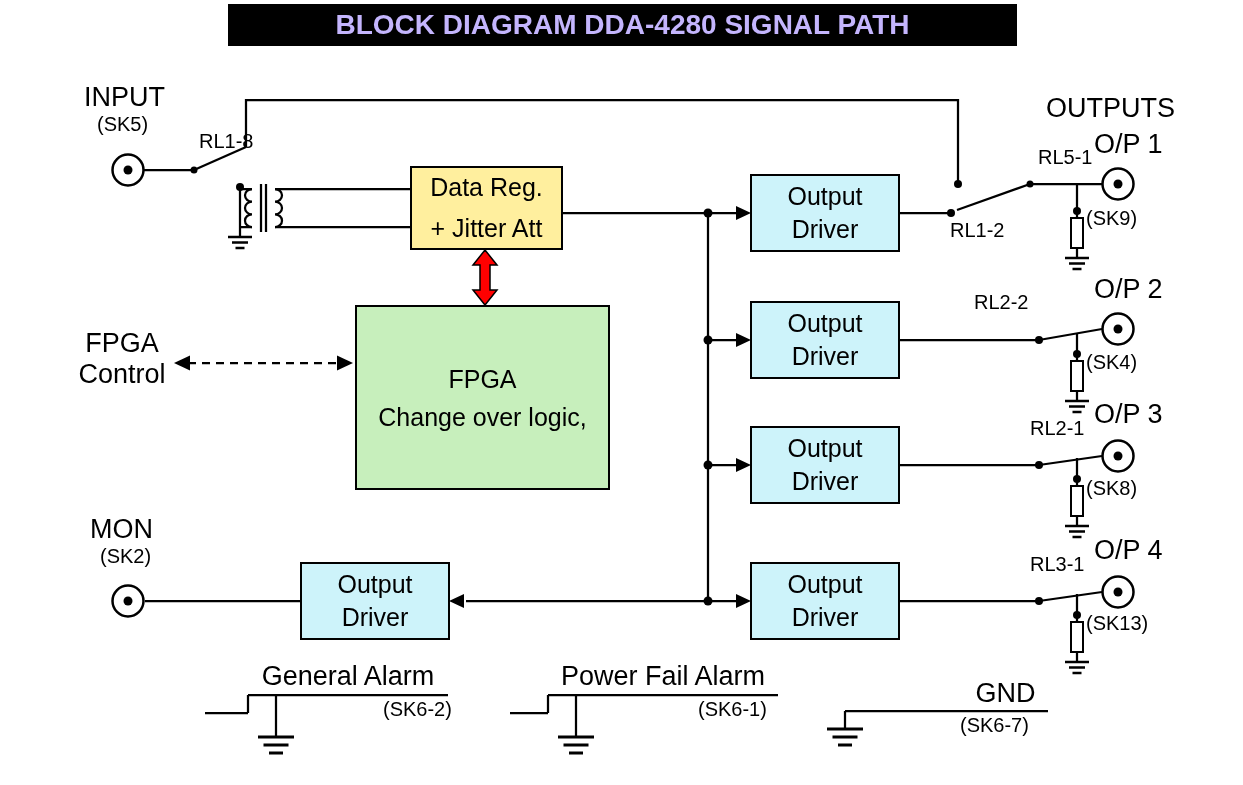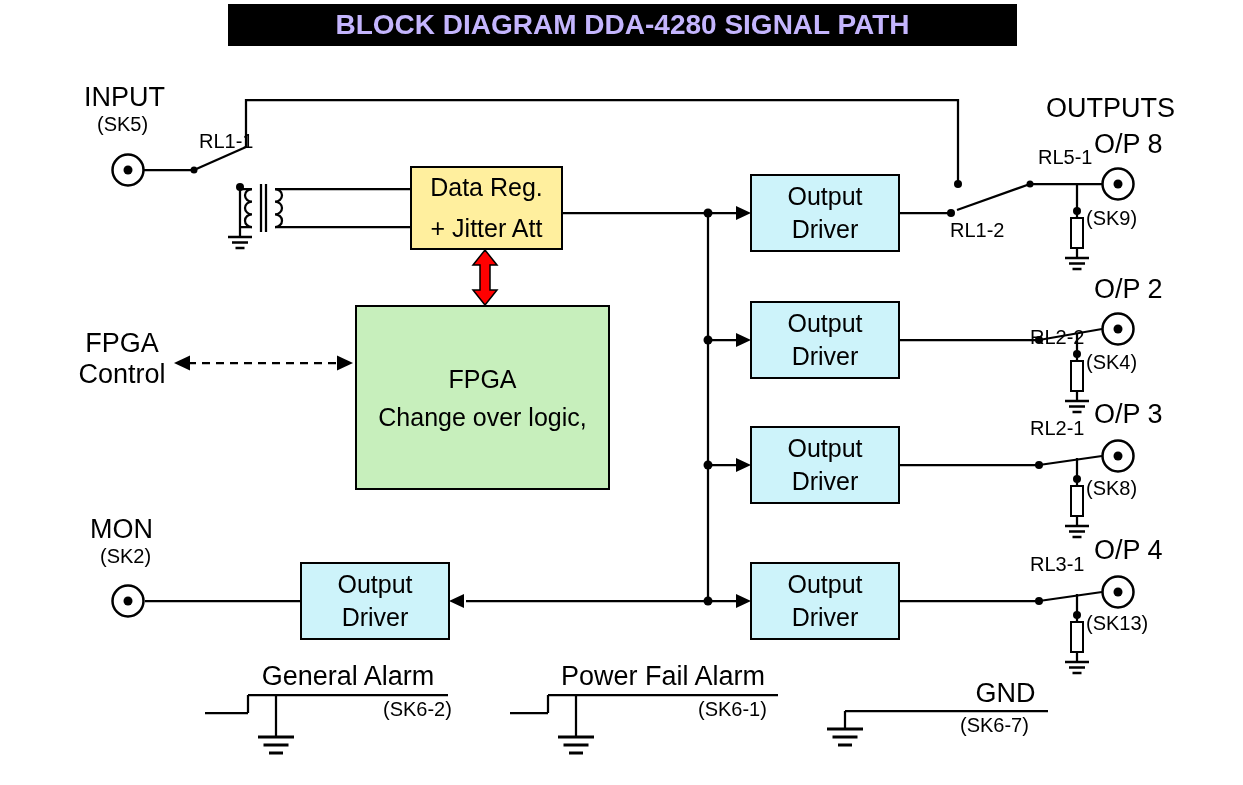--- a/index.html
+++ b/index.html
@@ -178,39 +178,39 @@
     <div>Output</div>
     <div>Driver</div>
   </div>
   <div class="box cyan" style="left:300px; top:562px; width:150px; height:78px;">
     <div>Output</div>
     <div>Driver</div>
   </div>
 
   <div class="lbl" style="left:84px; top:82px;">INPUT</div>
   <div class="sm" style="left:97px; top:113px;">(SK5)</div>
-  <div class="sm" style="left:199px; top:130px;">RL1-1</div>
+  <div class="sm" style="left:199px; top:130px;">RL1-8</div>
 
   <div class="lbl center" style="left:62px; top:328px; width:120px;">
     <div>FPGA</div>
     <div>Control</div>
   </div>
 
   <div class="lbl" style="left:90px; top:514px;">MON</div>
   <div class="sm" style="left:100px; top:545px;">(SK2)</div>
 
   <div class="lbl" style="left:1046px; top:93px;">OUTPUTS</div>
   <div class="sm" style="left:950px; top:219px;">RL1-2</div>
 
-  <div class="lbl" style="left:1094px; top:129px;">O/P 8</div>
+  <div class="lbl" style="left:1094px; top:129px;">O/P 1</div>
   <div class="sm" style="left:1038px; top:146px;">RL5-1</div>
   <div class="sm" style="left:1086px; top:207px;">(SK9)</div>
 
   <div class="lbl" style="left:1094px; top:274px;">O/P 2</div>
-  <div class="sm" style="left:1030px; top:291px;margin-top:35px;">RL2-2</div>
+  <div class="sm" style="left:974px; top:291px;">RL2-2</div>
   <div class="sm" style="left:1086px; top:351px;">(SK4)</div>
 
   <div class="lbl" style="left:1094px; top:399px;">O/P 3</div>
   <div class="sm" style="left:1030px; top:417px;">RL2-1</div>
   <div class="sm" style="left:1086px; top:477px;">(SK8)</div>
 
   <div class="lbl" style="left:1094px; top:535px;">O/P 4</div>
   <div class="sm" style="left:1030px; top:553px;">RL3-1</div>
   <div class="sm" style="left:1086px; top:612px;">(SK13)</div>
 

